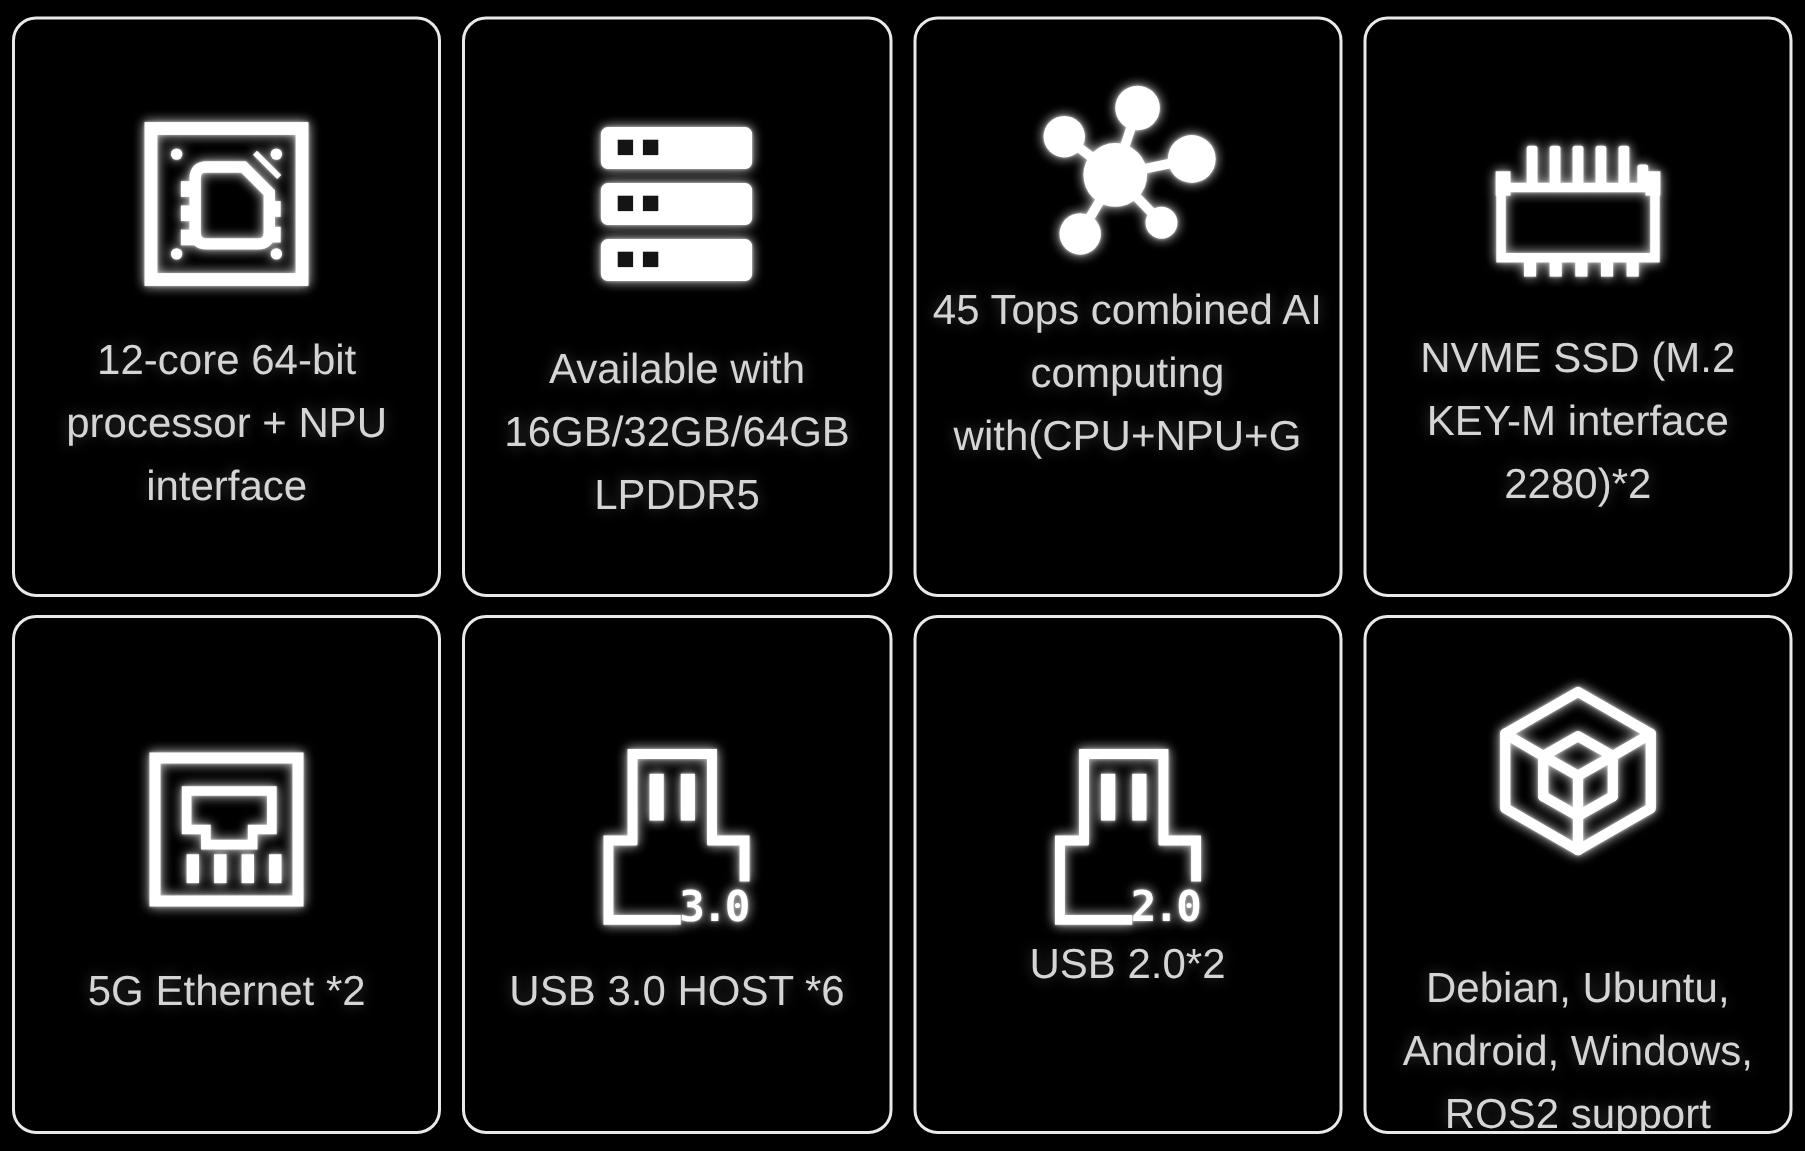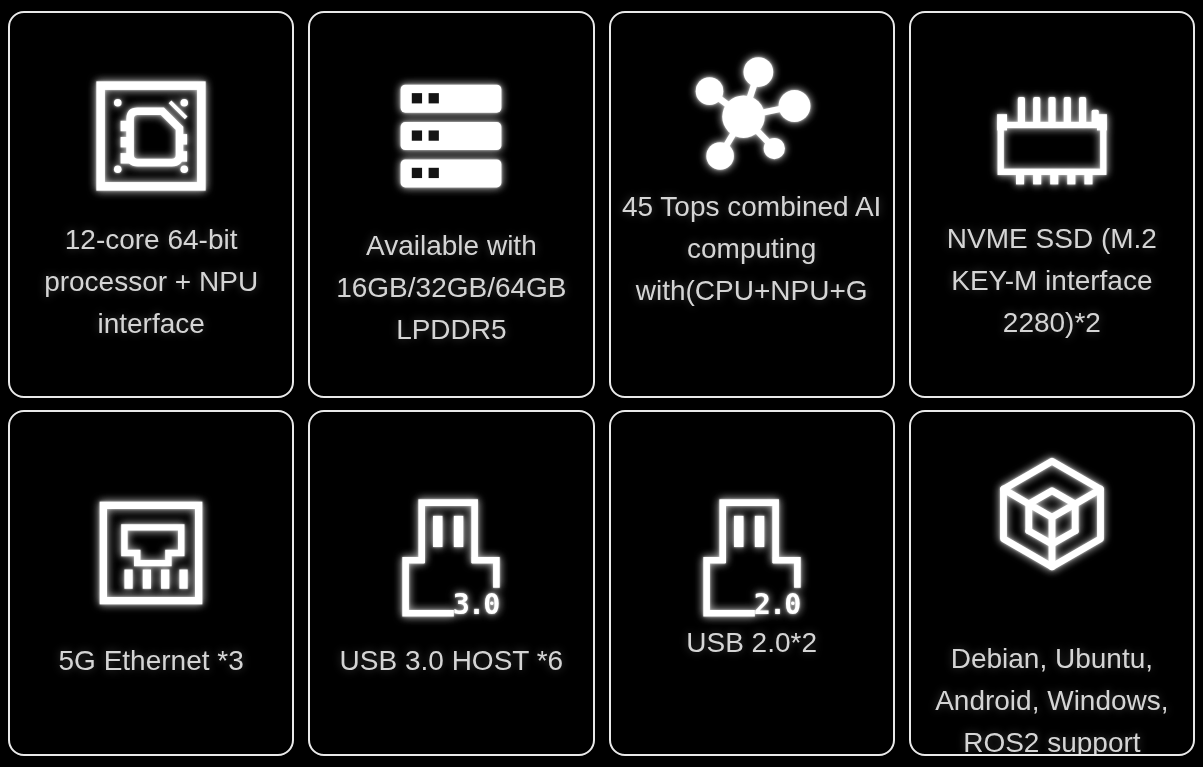--- a/index.html
+++ b/index.html
@@ -141,21 +141,21 @@
       <svg width="110" height="110" viewBox="0 0 120 120">
         <rect x="8" y="8" width="104" height="104" fill="none" stroke="#fff" stroke-width="8"></rect>
         <path d="M31,32 H93 V60 H79 V71 H45 V60 H31 Z" fill="none" stroke="#fff" stroke-width="7"></path>
         <rect x="31" y="78" width="9" height="21" fill="#fff"></rect>
         <rect x="51" y="78" width="9" height="21" fill="#fff"></rect>
         <rect x="71" y="78" width="9" height="21" fill="#fff"></rect>
         <rect x="91" y="78" width="9" height="21" fill="#fff"></rect>
       </svg>
     </div>
     <div class="caption">
-      <div>5G Ethernet *3</div>
+      <div>5G Ethernet *2</div>
     </div>
   </div>
 
   <div class="card c6">
     <div class="icon">
       <svg width="104" height="125" viewBox="0 0 110 132">
         <path d="M24,73 V9 H80 V73" fill="none" stroke="#fff" stroke-width="7"></path>
         <rect x="36" y="23" width="10" height="33" fill="#fff"></rect>
         <rect x="58" y="23" width="10" height="33" fill="#fff"></rect>
         <path d="M27,70 H7 V126 H58" fill="none" stroke="#fff" stroke-width="7"></path>

